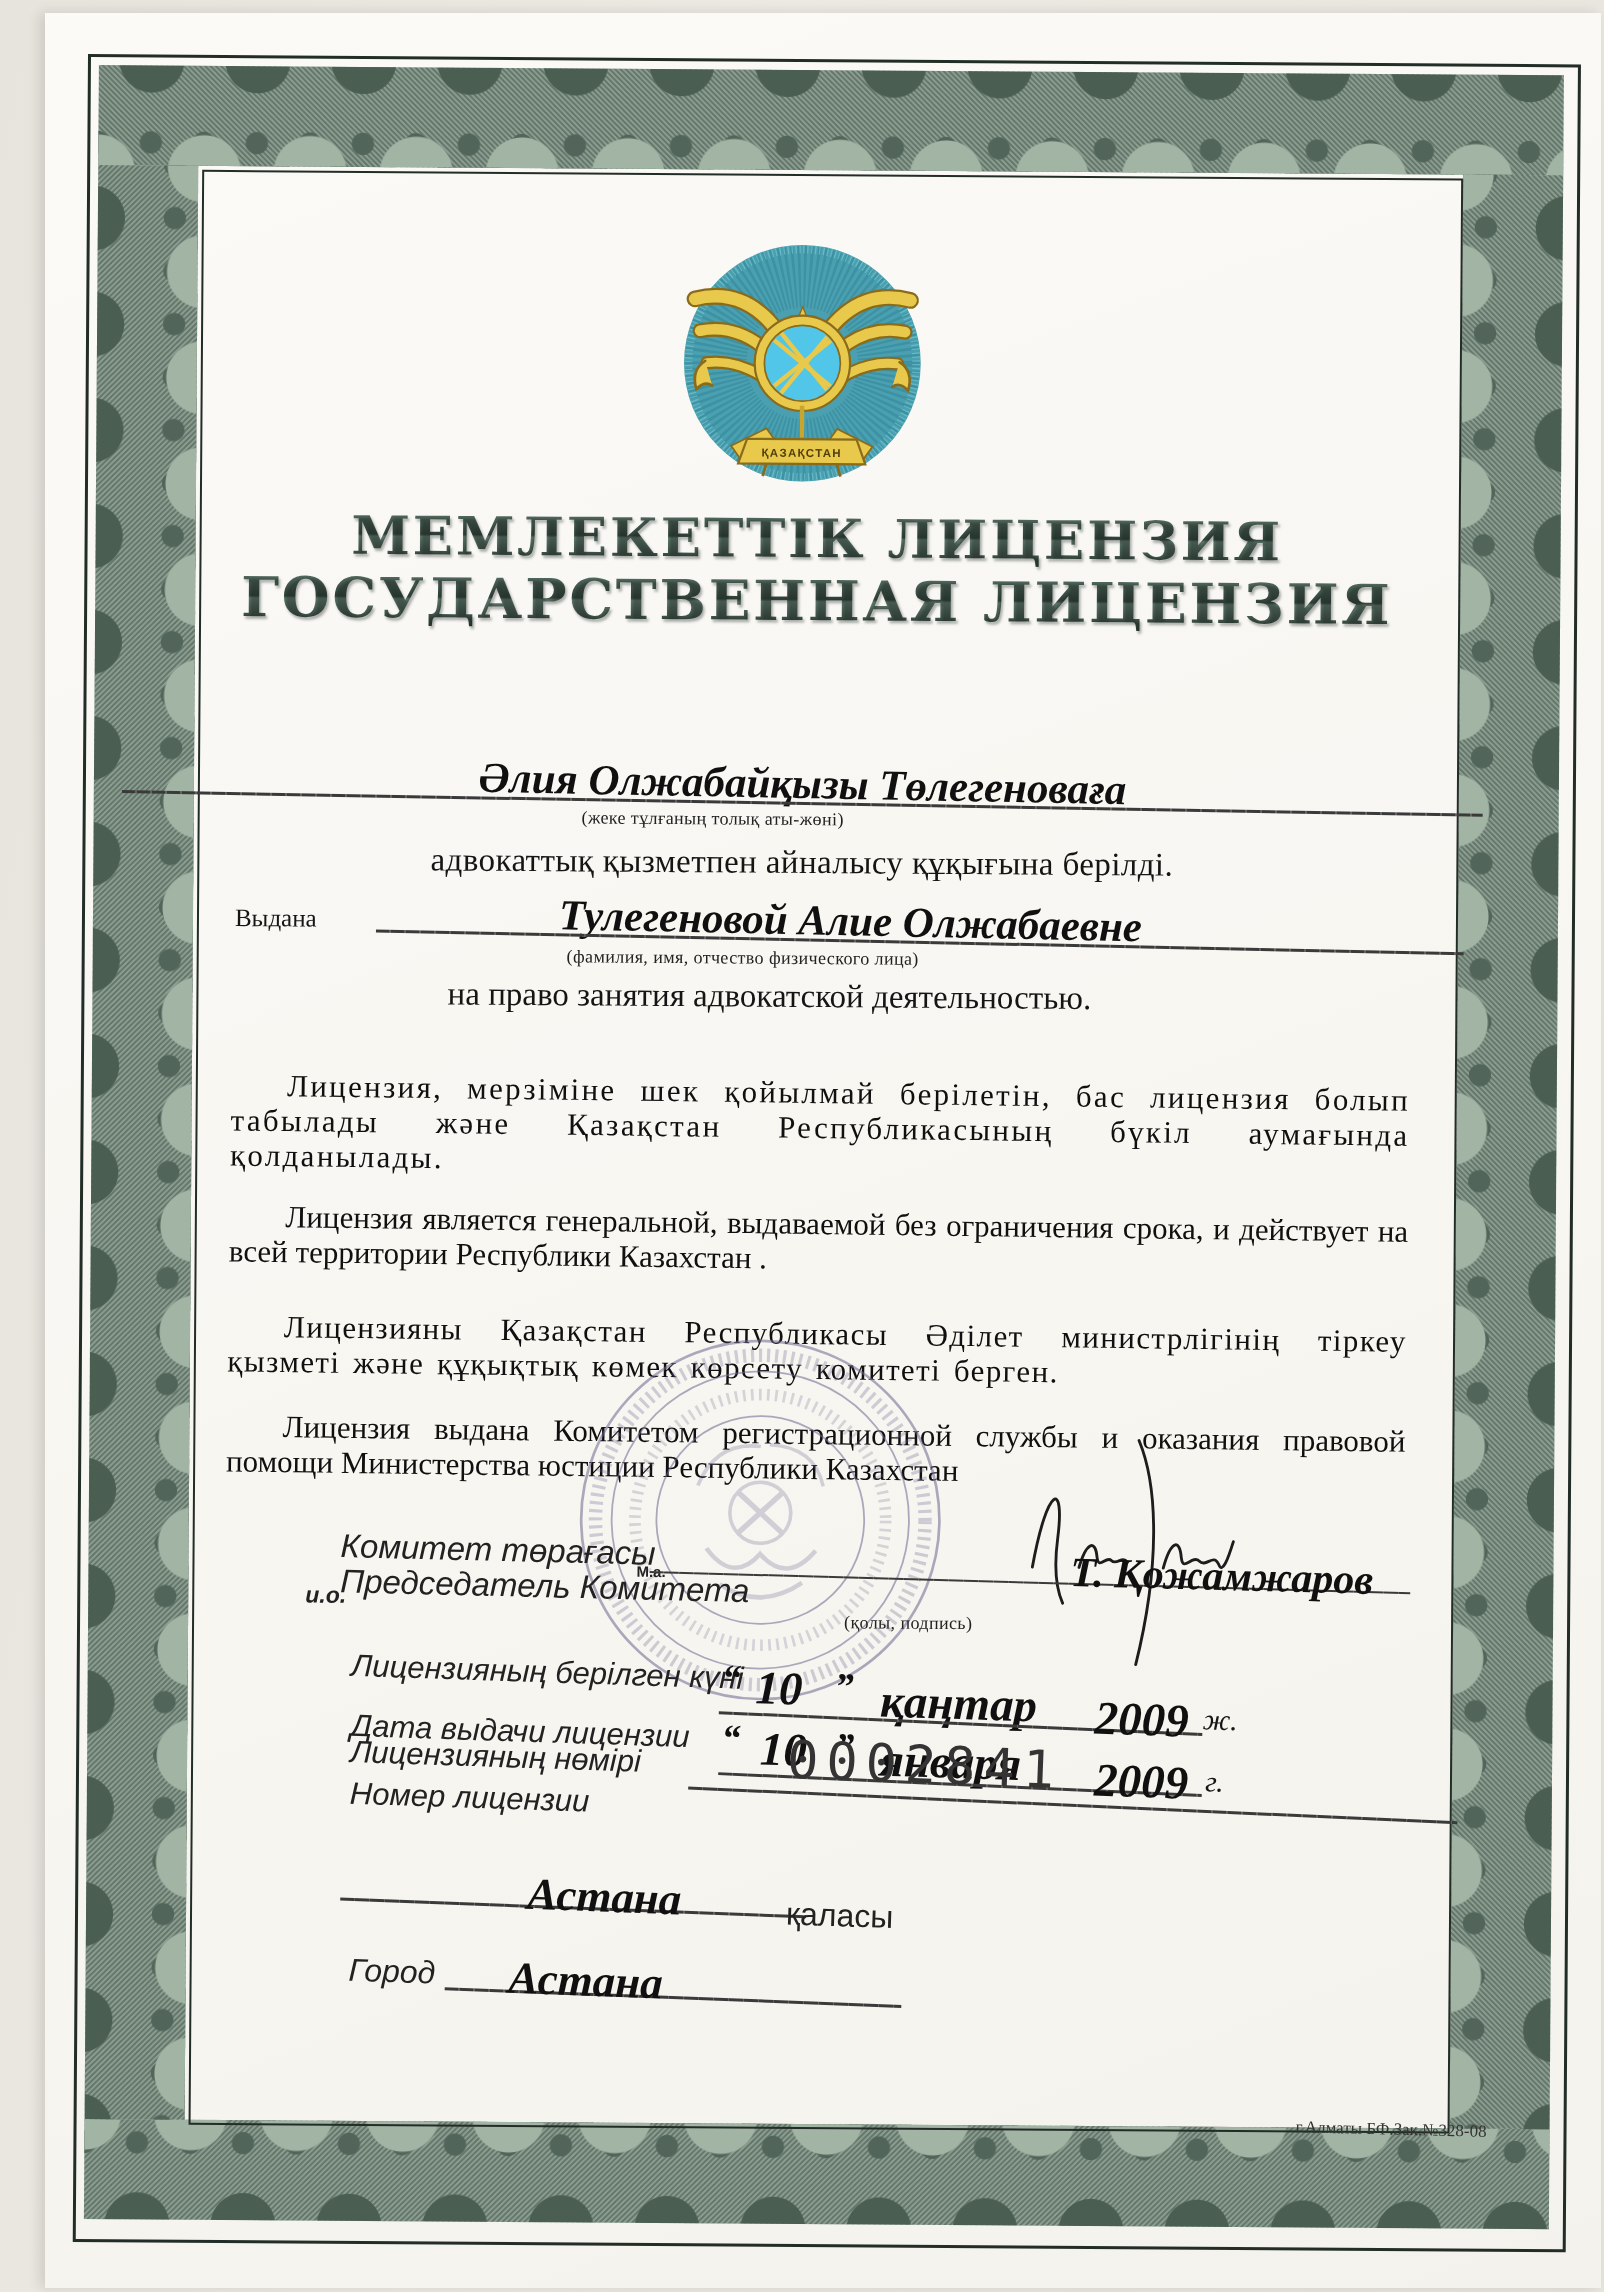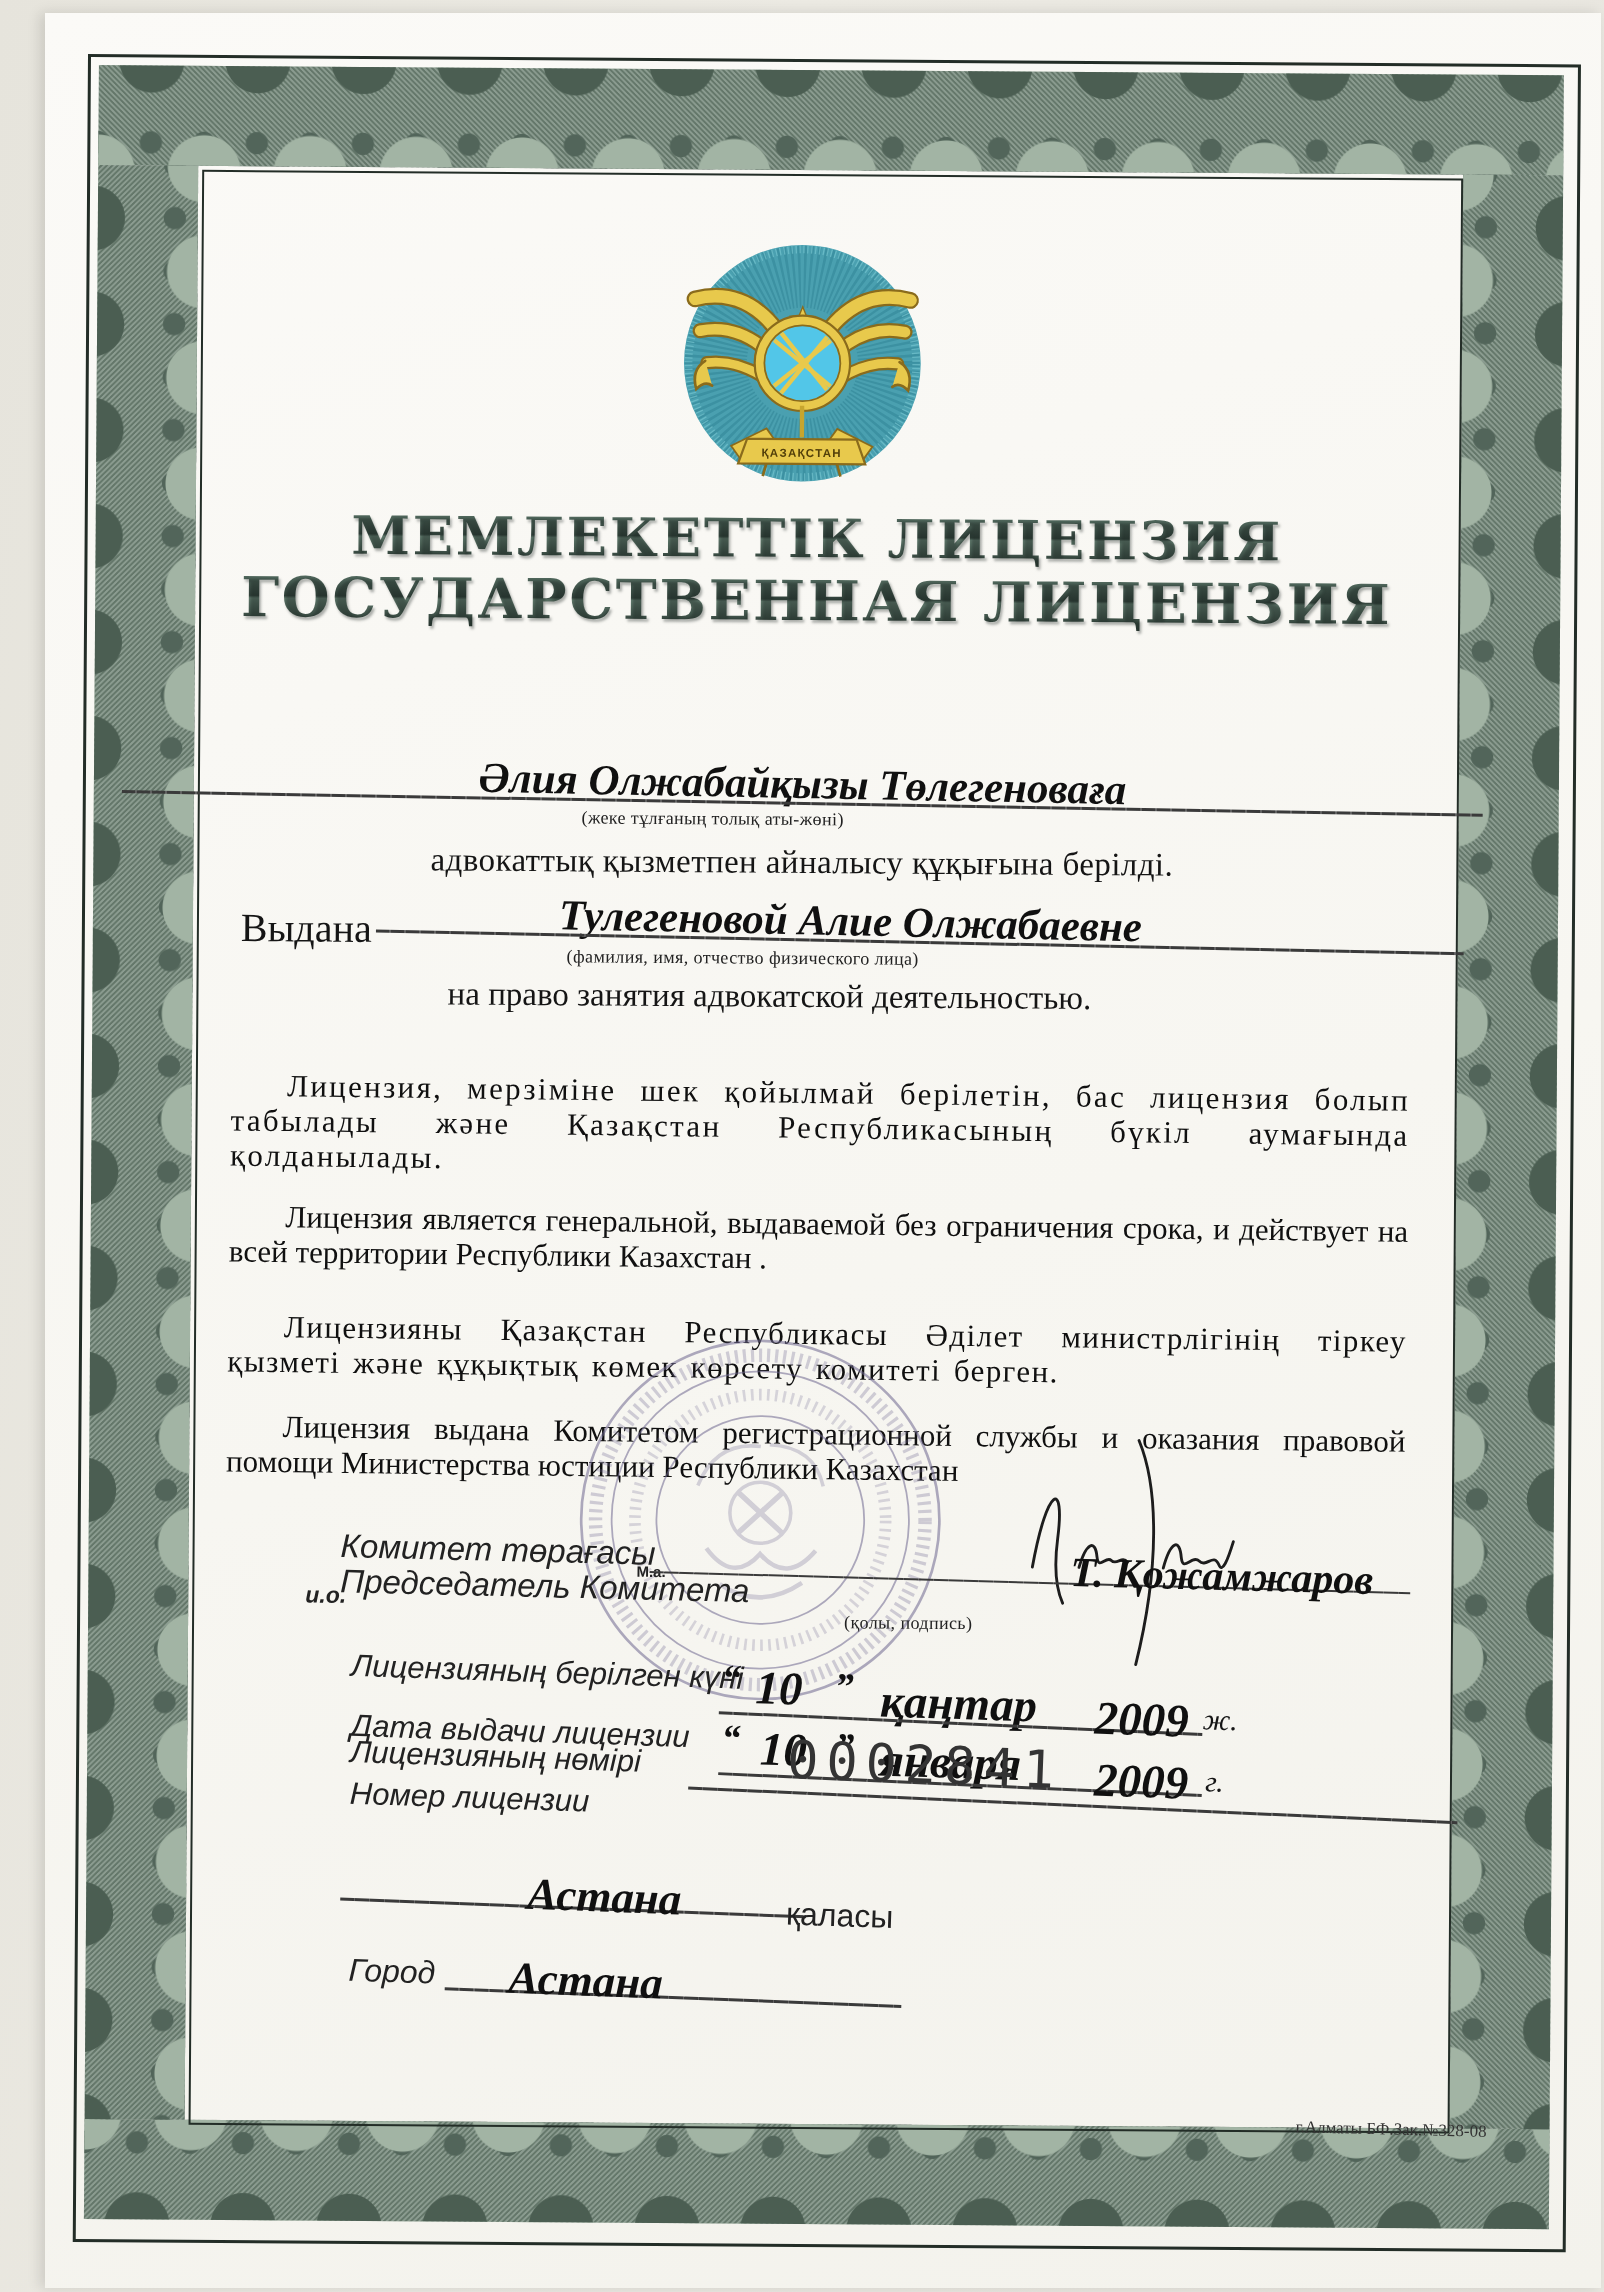--- a/index.html
+++ b/index.html
@@ -118,21 +118,21 @@
   </svg>
 
   <div class="abs title" style="top:507px;font-size:53px;">МЕМЛЕКЕТТІК ЛИЦЕНЗИЯ</div>
   <div class="abs title" style="top:568px;font-size:55px;">ГОСУДАРСТВЕННАЯ ЛИЦЕНЗИЯ</div>
 
   <div class="abs fill" style="left:179px;width:1245px;top:759px;font-size:43px;text-align:center;transform:rotate(.7deg);">Әлия Олжабайқызы Төлегеноваға</div>
   <div class="abs uline" style="left:121px;top:802px;width:1361px;transform:rotate(.6deg);"></div>
   <div class="abs ser hint" style="left:179px;width:1066px;top:809px;text-align:center;">(жеке тұлғаның толық аты-жөні)</div>
   <div class="abs ser" style="left:179px;width:1245px;top:844px;font-size:33px;text-align:center;letter-spacing:0.4px;">адвокаттық  қызметпен айналысу құқығына берілді.</div>
 
-  <div class="abs ser" style="left:241px;top:908px;font-size:40px;">Выдана</div>
+  <div class="abs ser" style="left:235px;top:908px;font-size:25px;">Выдана</div>
   <div class="abs fill" style="left:376px;width:949px;top:896px;font-size:43px;text-align:center;transform:rotate(.8deg);">Тулегеновой Алие Олжабаевне</div>
   <div class="abs uline" style="left:376px;top:940px;width:1088px;transform:rotate(.8deg);"></div>
   <div class="abs ser hint" style="left:385px;width:716px;top:948px;text-align:center;">(фамилия, имя, отчество физического лица)</div>
   <div class="abs ser" style="left:179px;width:1182px;top:978px;font-size:33px;text-align:center;">на право занятия адвокатской  деятельностью.</div>
 
   <div class="abs" style="left:231px;top:1075px;width:1179px;transform:rotate(.35deg);">
     <p class="para kkspace">Лицензия, мерзіміне шек қойылмай берілетін, бас лицензия болып табылады және Қазақстан Республикасының бүкіл  аумағында қолданылады.</p>
     <p class="para" style="margin-bottom:40px;">Лицензия является генеральной,  выдаваемой без ограничения срока, и действует на всей территории Республики Казахстан .</p>
     <p class="para kkspace2" style="margin-bottom:29.6px;">Лицензияны  Қазақстан Республикасы Әділет министрлігінің тіркеу қызметі және құқықтық көмек көрсету комитеті берген.</p>
     <p class="para">Лицензия выдана Комитетом регистрационной службы и оказания правовой помощи Министерства юстиции Республики Казахстан</p>

